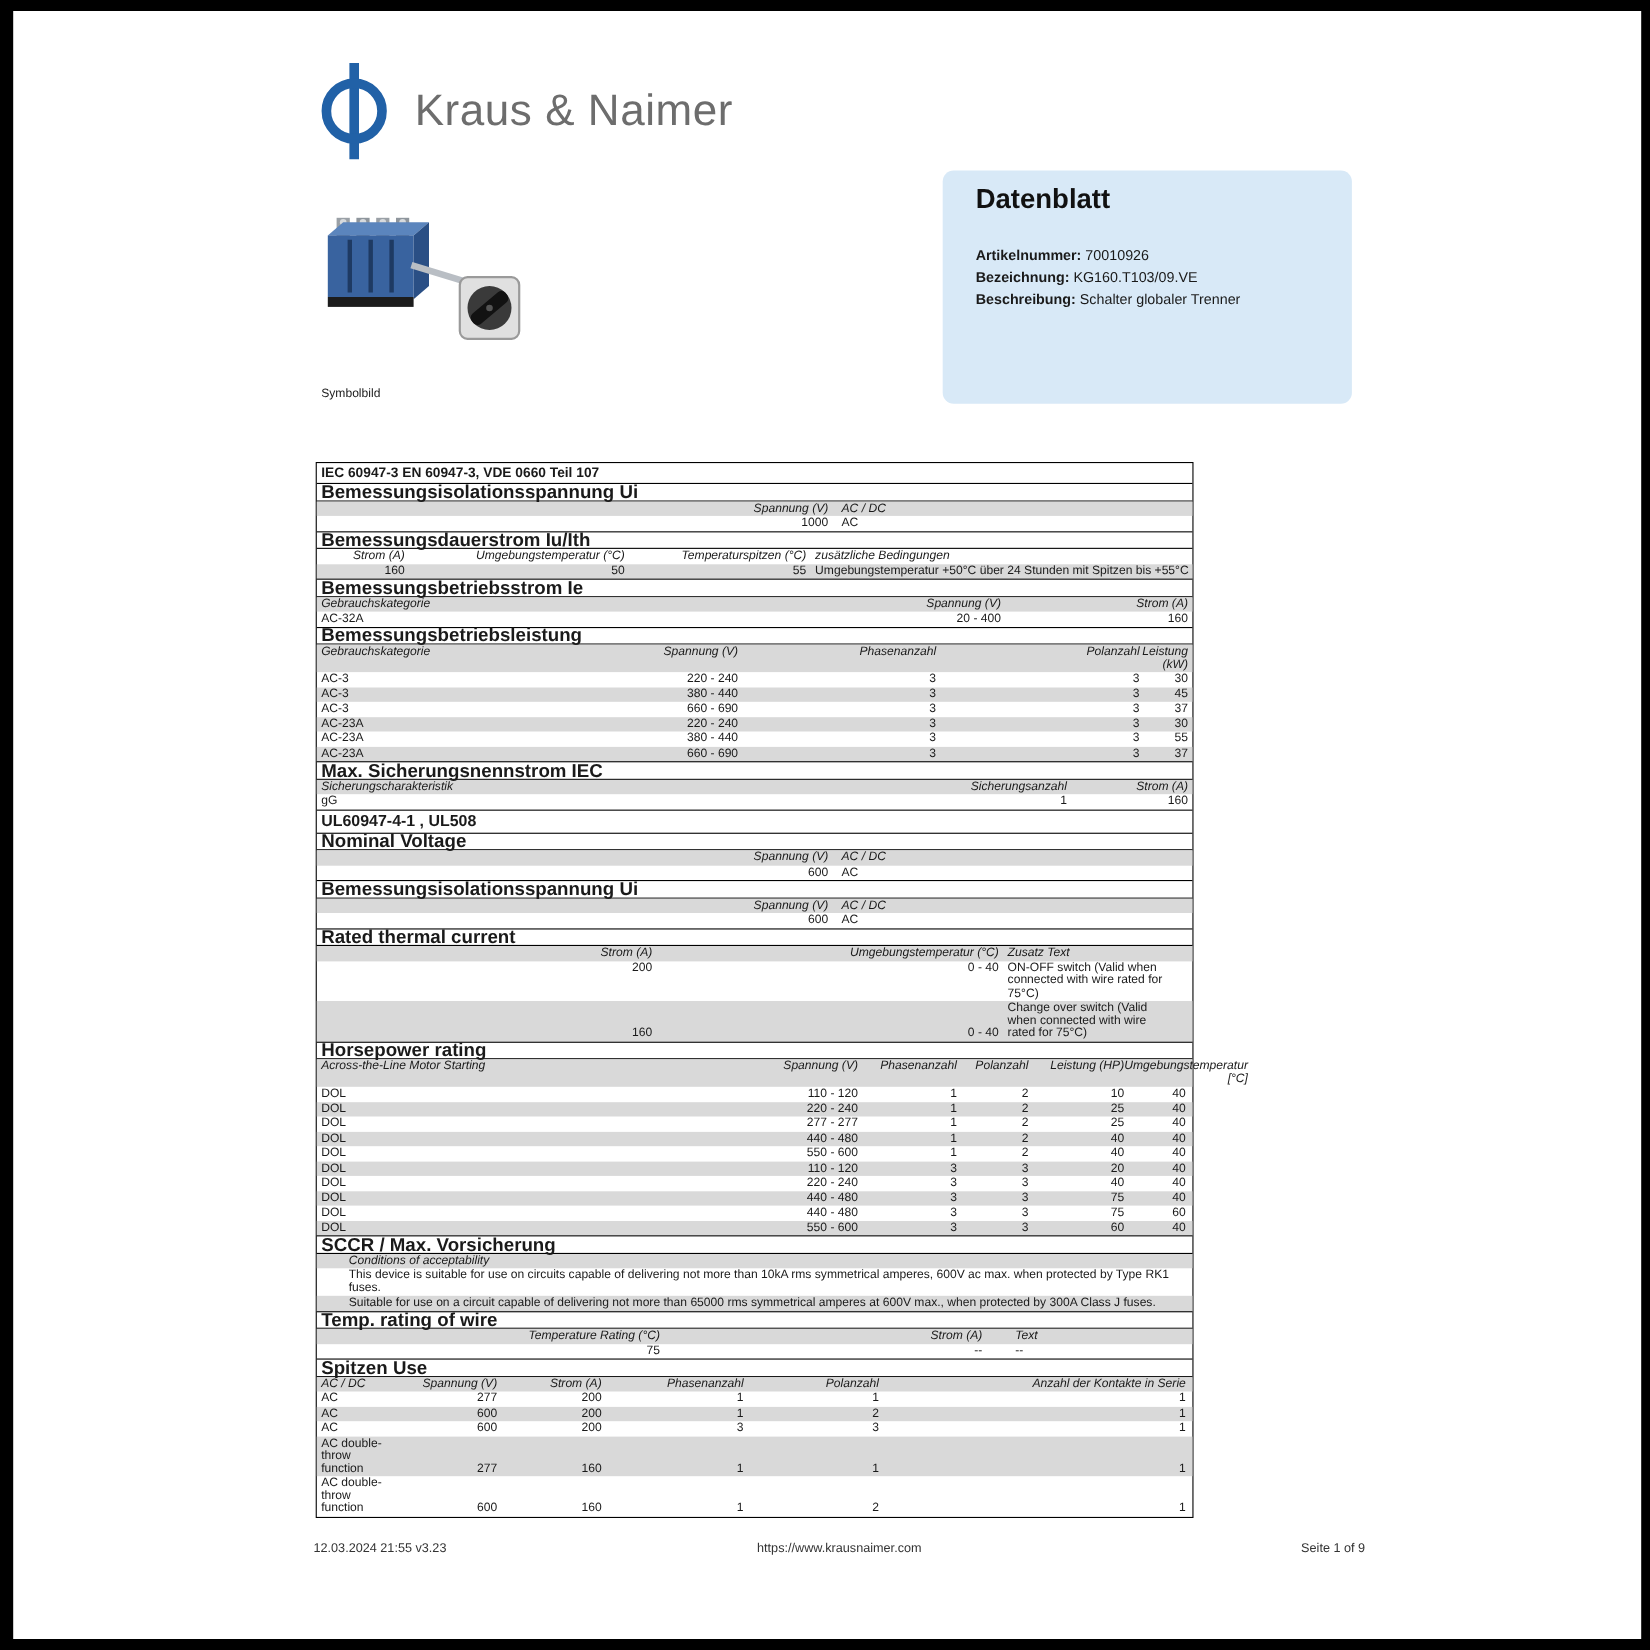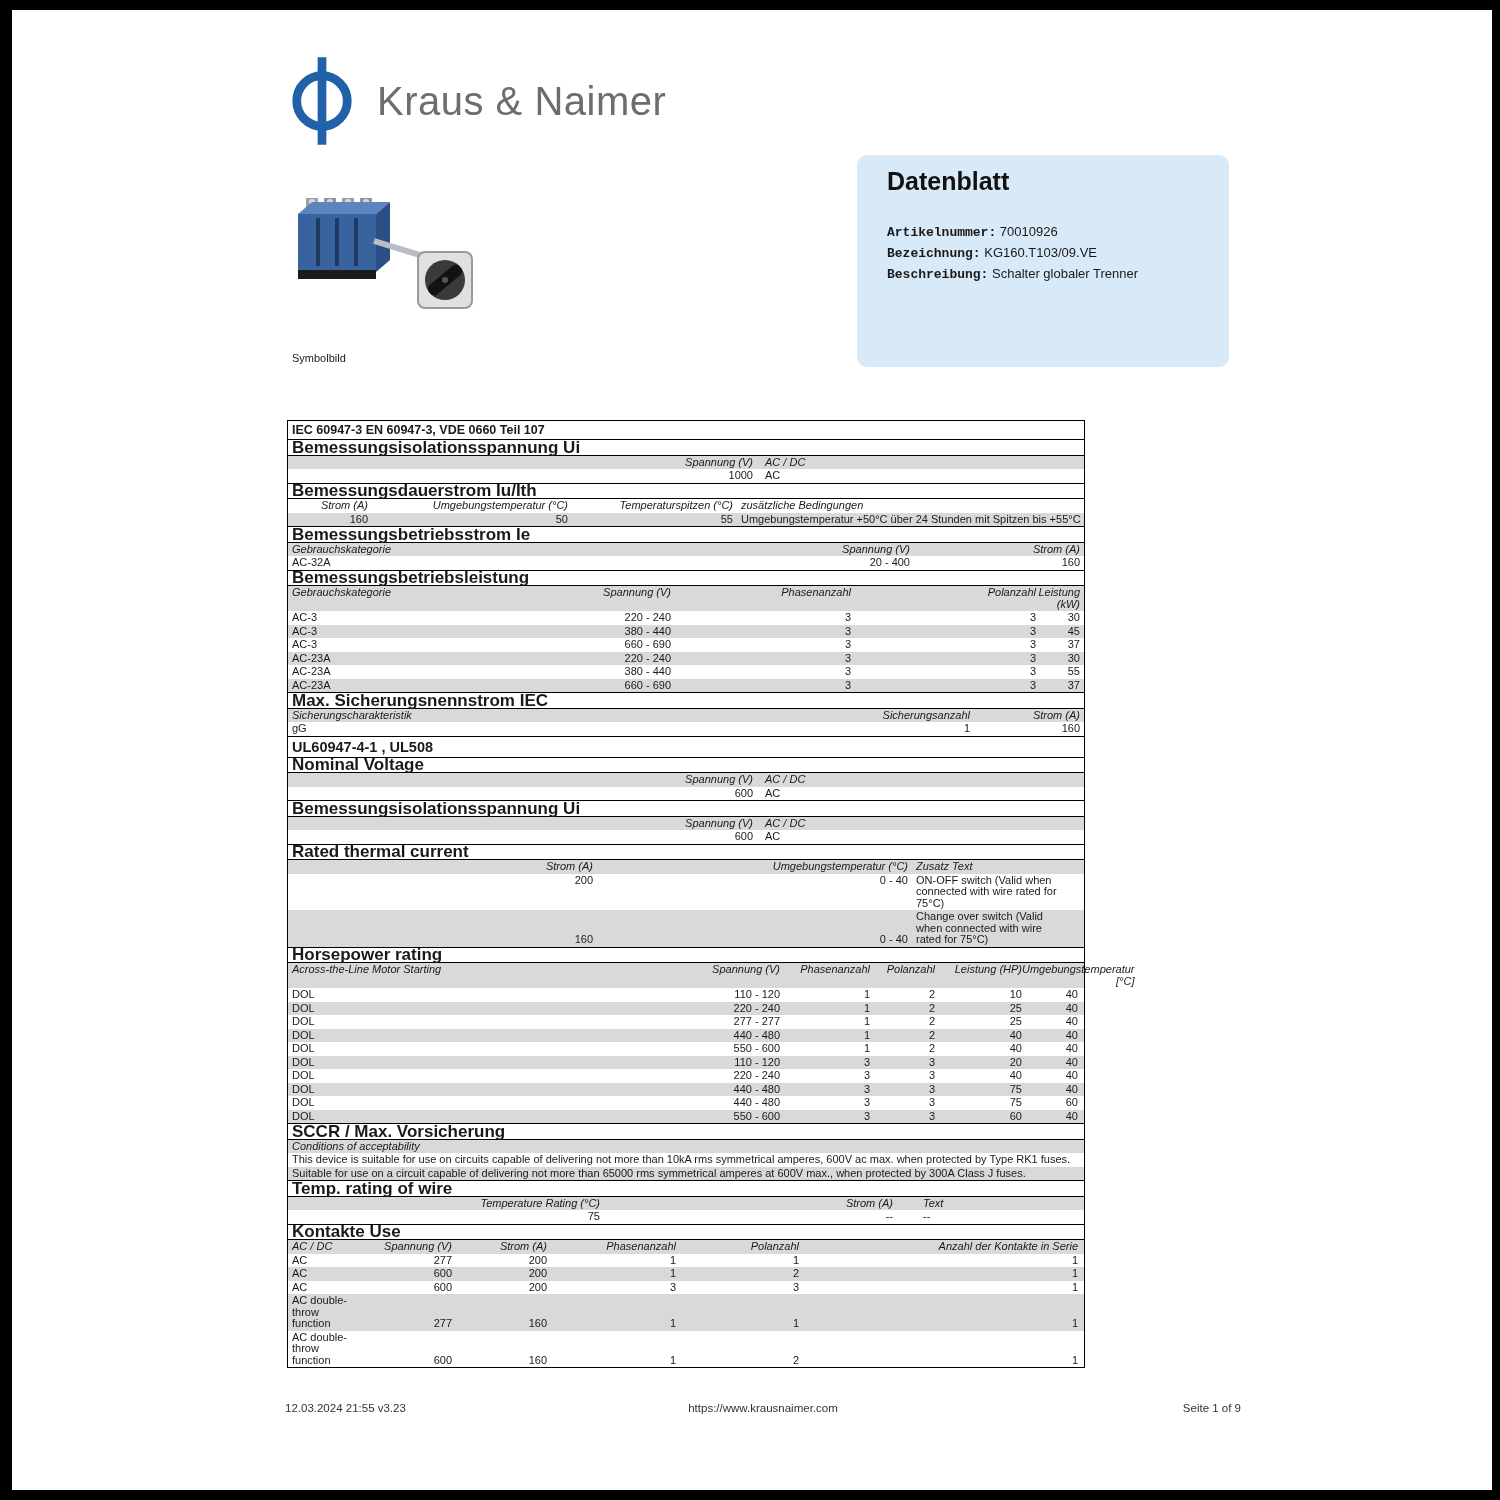--- a/index.html
+++ b/index.html
@@ -22,21 +22,21 @@
   .photo{position:absolute;left:280px;top:172px;width:190px;height:140px;}
   .symbol-caption{position:absolute;left:280px;top:342px;font-size:11px;color:#1a1a1a;}
   
   .infobox{
     position:absolute;left:845px;top:145px;width:372px;height:212px;
     background:#d8e9f7;border-radius:10px;box-sizing:border-box;
     padding:12px 30px;
   }
   .infobox .ib-title{font-size:25px;font-weight:bold;color:#111;margin:0 0 26px 0;}
   .infobox .ib-line{font-size:13px;line-height:20px;}
-  .infobox .lbl{font-weight:bold;font-family:Liberation Mono, monospace;}
+  .infobox .lbl{font-weight:bold;}
   
   .spec-table{
     position:absolute;left:275px;top:410px;width:798px;
     border:1px solid #000;box-sizing:border-box;font-size:11px;
   }
   .trow{line-height:11.5px;padding:1px 0;}
   .trow.title{
     font-weight:bold;font-size:12.5px;line-height:14px;
     padding:2px 4px;border-top:1px solid #000;border-bottom:1px solid #000;
   }
@@ -79,21 +79,21 @@
   .layout-thermal3{grid-template-columns:305px 315px 1fr;}
   .layout-thermal3 .c0,.layout-thermal3 .c1{text-align:right;}
   .layout-thermal3 .c2{padding-left:8px;padding-right:20px;}
 
   .layout-hp6{grid-template-columns:220px 272px 90px 65px 87px 1fr;}
   .layout-hp6 .c0{padding-left:4px;}
   .layout-hp6 .c1,.layout-hp6 .c2,.layout-hp6 .c3,.layout-hp6 .c4,.layout-hp6 .c5{text-align:right;}
   .layout-hp6 .c5{padding-right:6px;}
 
   .layout-full{grid-template-columns:1fr;}
-  .layout-full .c0{padding-left:4px;padding-right:4px;}
+  .layout-full .c0{padding-left:4px;padding-right:4px;margin-left:25px;}
 
   .layout-wire3{grid-template-columns:312px 293px 1fr;}
   .layout-wire3 .c0,.layout-wire3 .c1{text-align:right;}
   .layout-wire3 .c2{padding-left:30px;}
 
   .layout-gen6{grid-template-columns:64px 100px 95px 129px 123px 1fr;}
   .layout-gen6 .c0{padding-left:4px;}
   .layout-gen6 .c1,.layout-gen6 .c2,.layout-gen6 .c3,.layout-gen6 .c4,.layout-gen6 .c5{text-align:right;}
   .layout-gen6 .c5{padding-right:6px;}
   
@@ -398,21 +398,21 @@
       <div class="trow grid layout-wire3 shade head">
         <div class="cell c0">Temperature Rating (°C)</div>
         <div class="cell c1">Strom (A)</div>
         <div class="cell c2">Text</div>
       </div>
       <div class="trow grid layout-wire3">
         <div class="cell c0">75</div>
         <div class="cell c1">--</div>
         <div class="cell c2">--</div>
       </div>
-      <div class="trow subtitle">Kontakte Use</div>
+      <div class="trow subtitle">Spitzen Use</div>
       <div class="trow grid layout-gen6 shade head">
         <div class="cell c0">AC / DC</div>
         <div class="cell c1">Spannung (V)</div>
         <div class="cell c2">Strom (A)</div>
         <div class="cell c3">Phasenanzahl</div>
         <div class="cell c4">Polanzahl</div>
         <div class="cell c5">Anzahl der Kontakte in Serie</div>
       </div>
       <div class="trow grid layout-gen6">
         <div class="cell c0">AC</div>

